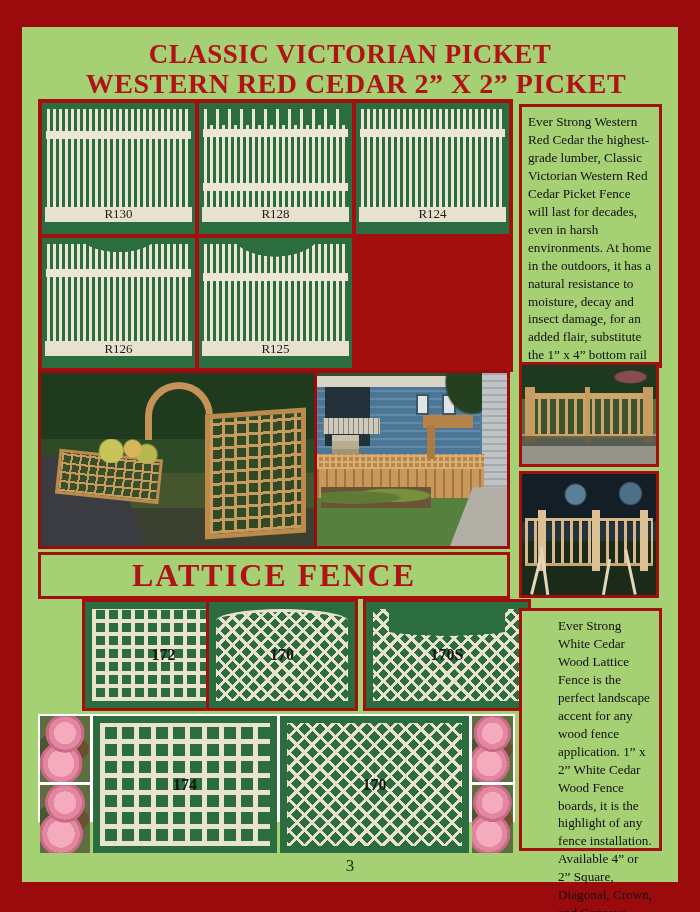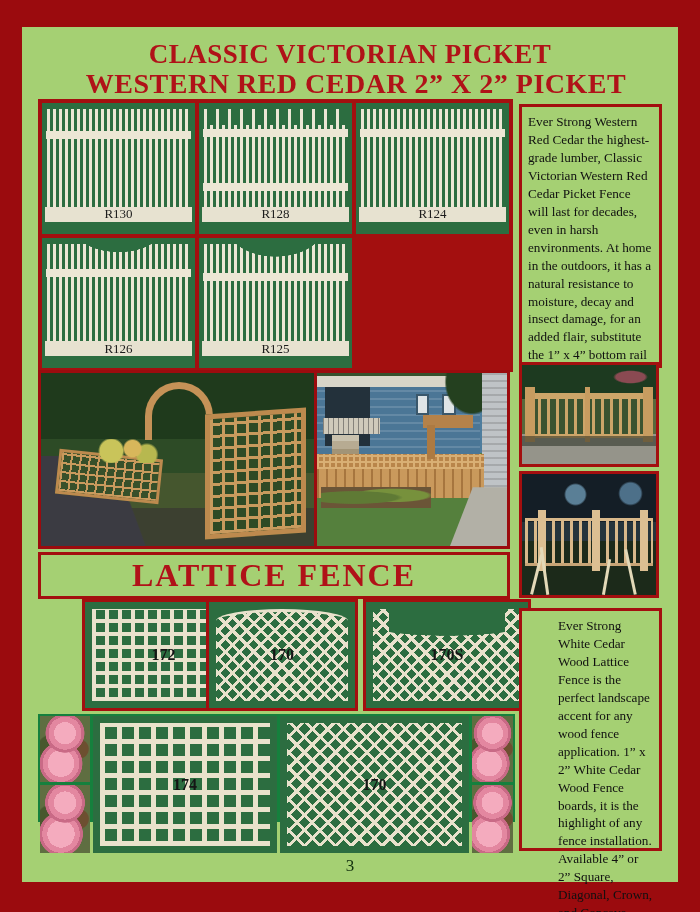--- a/index.html
+++ b/index.html
@@ -138,21 +138,21 @@
   .lat-diag{background-color:#2c6d40;
             background-image:repeating-linear-gradient(45deg,#e9e2cc 0 3px,transparent 3px 10px),
                              repeating-linear-gradient(-45deg,#e9e2cc 0 3px,transparent 3px 10px);}
   .crown{border-radius:50% 50% 0 0 / 12px 12px 0 0;border-top:3px solid #e9e2cc;}
   .concave-cut{position:absolute;left:14%;right:14%;top:7px;height:27px;
                background:radial-gradient(ellipse 100% 100% at 50% 0,#2c6d40 0 98%,transparent 100%);}
   .lat-label{position:absolute;left:0;right:0;top:50%;transform:translateY(-50%);text-align:center;
              font-size:16px;font-weight:bold;color:#151515;z-index:5;}
 
   
-  .lattice-row2{position:absolute;left:38px;top:714px;width:477px;height:108px;background:#15803d;}
+  .lattice-row2{position:absolute;left:38px;top:714px;width:477px;height:108px;background:#ffffff;}
   .rose-tile{position:absolute;background-color:#5f6e41;
      background-image:
        radial-gradient(circle at 50% 26%,#f4abbe 0 20%,#e387a0 20% 30%,#c96a86 30% 35%,transparent 36%),
        radial-gradient(circle at 42% 72%,#f4abbe 0 24%,#e387a0 24% 33%,#c96a86 33% 38%,transparent 39%),
        radial-gradient(circle at 78% 50%,#6d4f30 0 18%,transparent 20%),
        radial-gradient(circle at 20% 48%,#48582e 0 22%,transparent 25%);}
   .rt-l1{left:2px;top:2px;width:50px;height:66px;}
   .rt-l2{left:2px;top:71px;width:50px;height:68px;}
   .rt-r1{left:434px;top:2px;width:41px;height:66px;}
   .rt-r2{left:434px;top:71px;width:41px;height:68px;}

